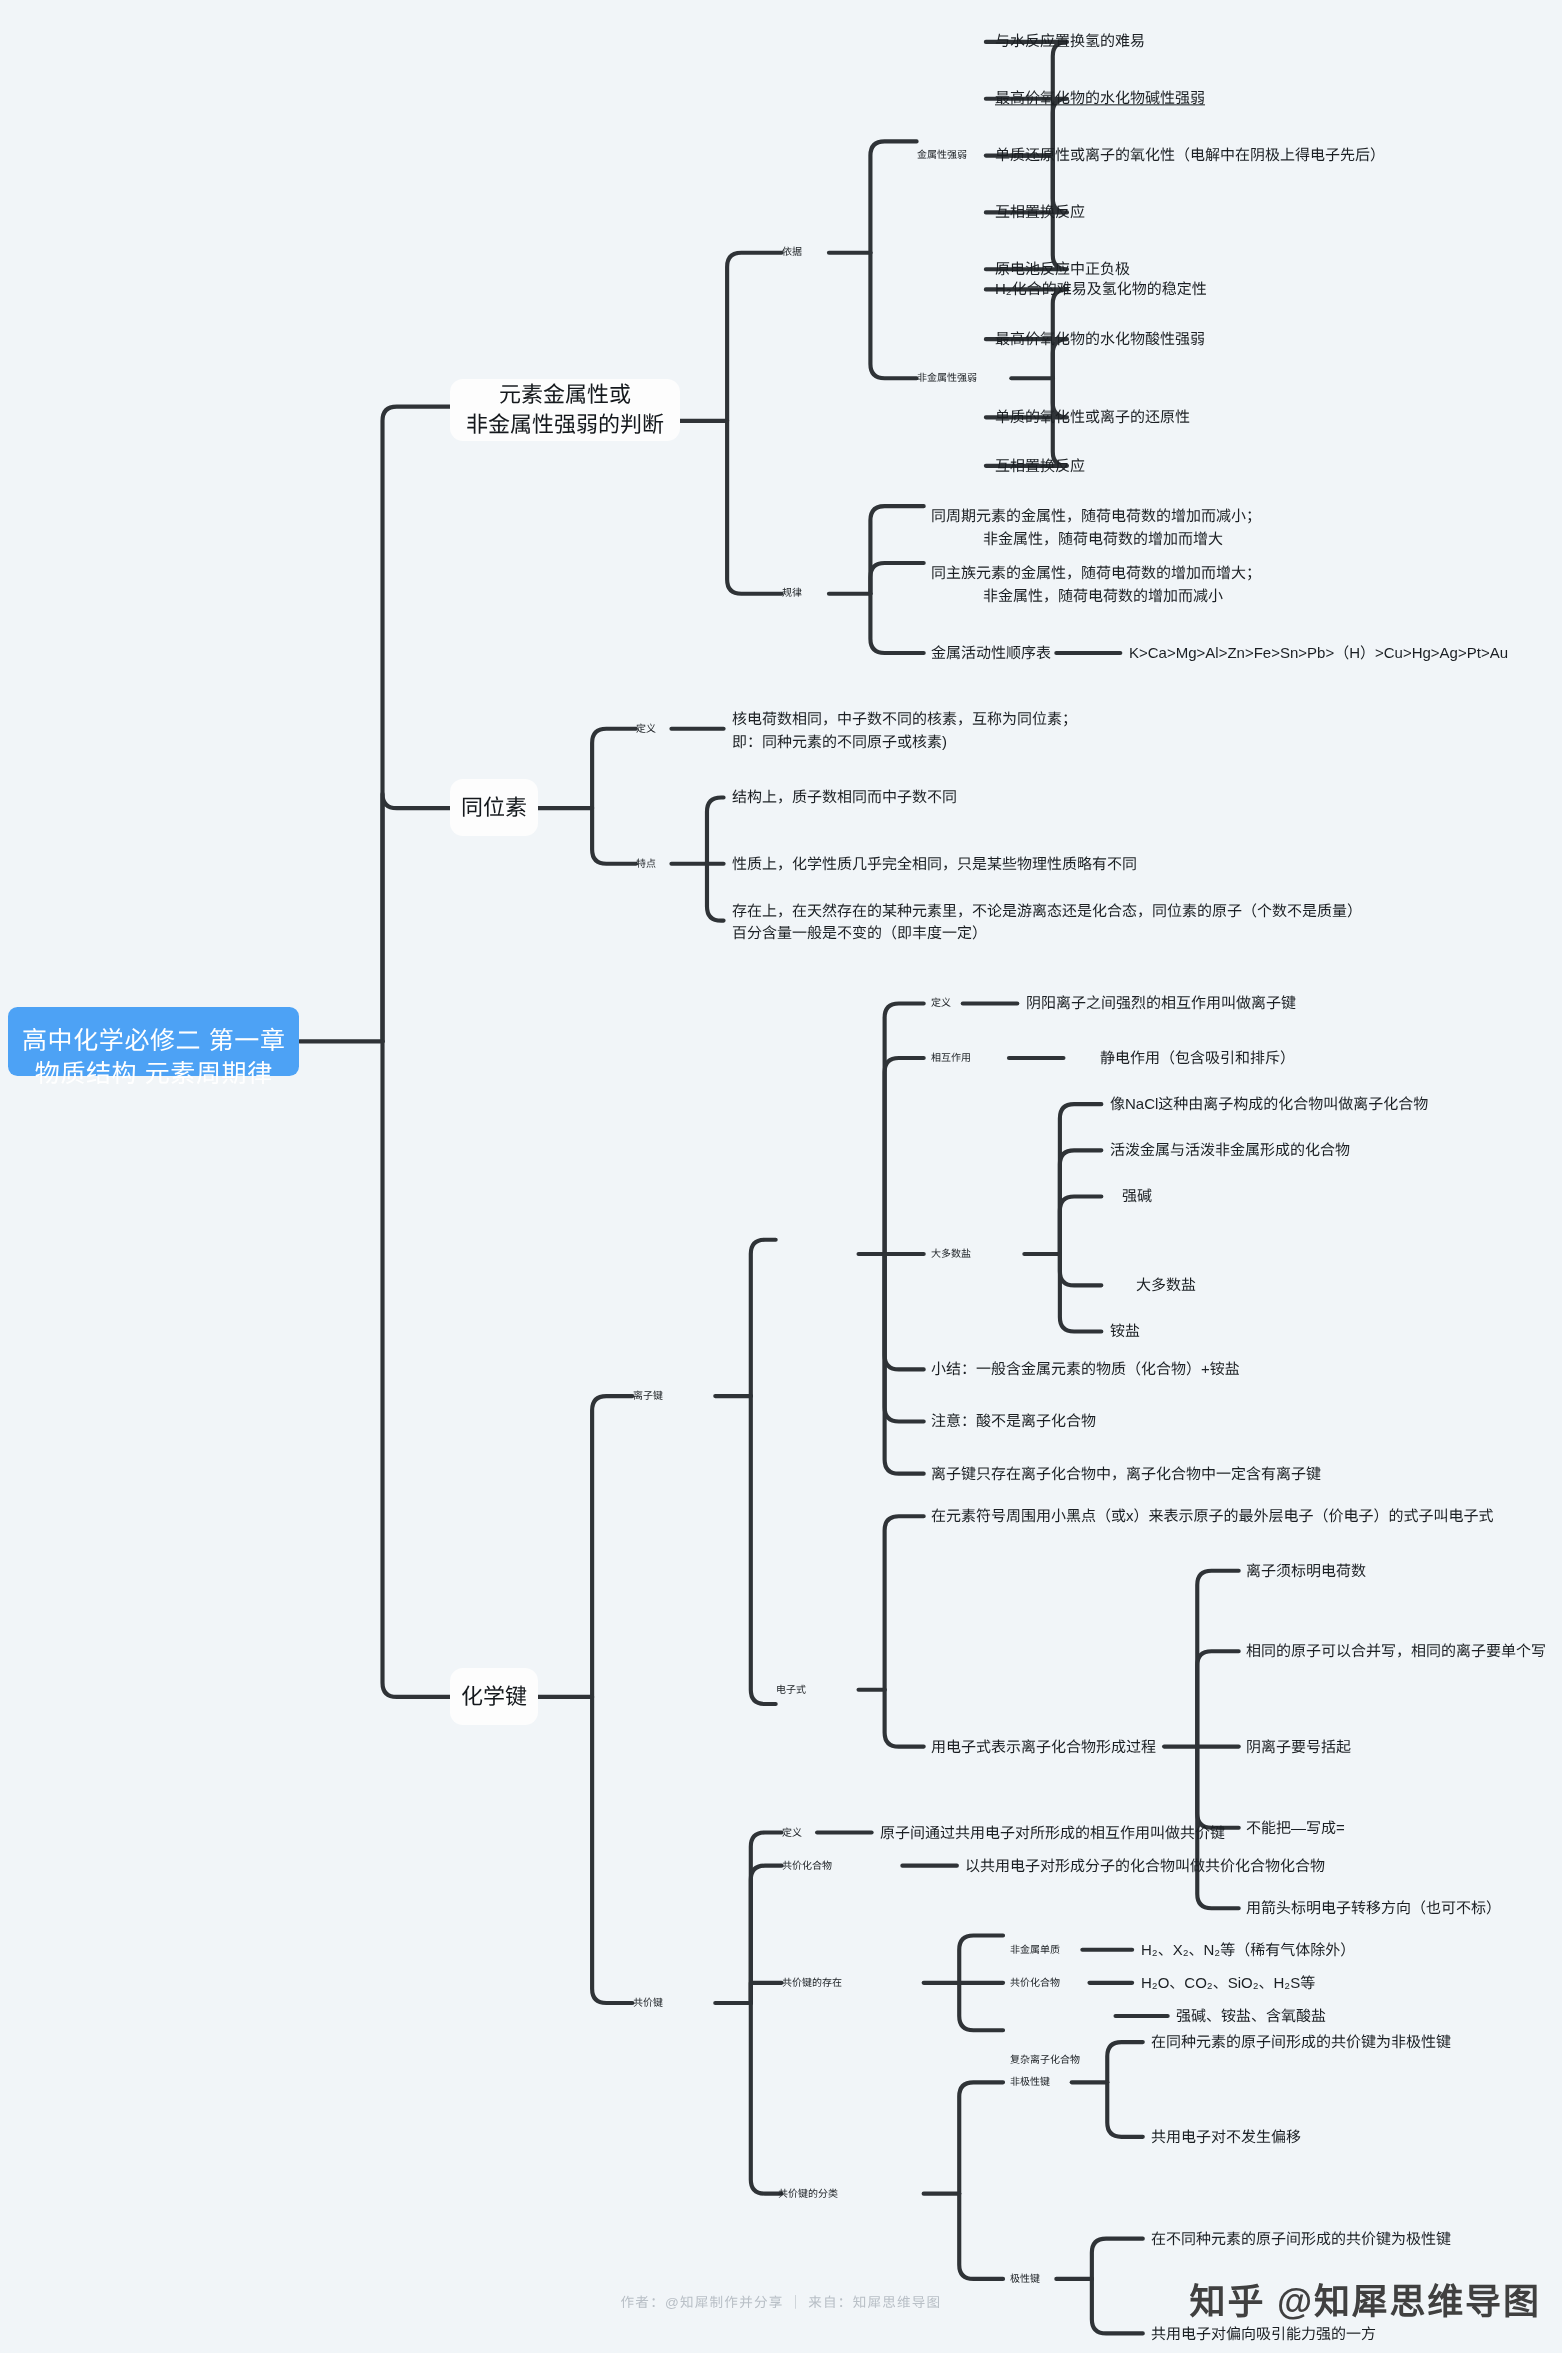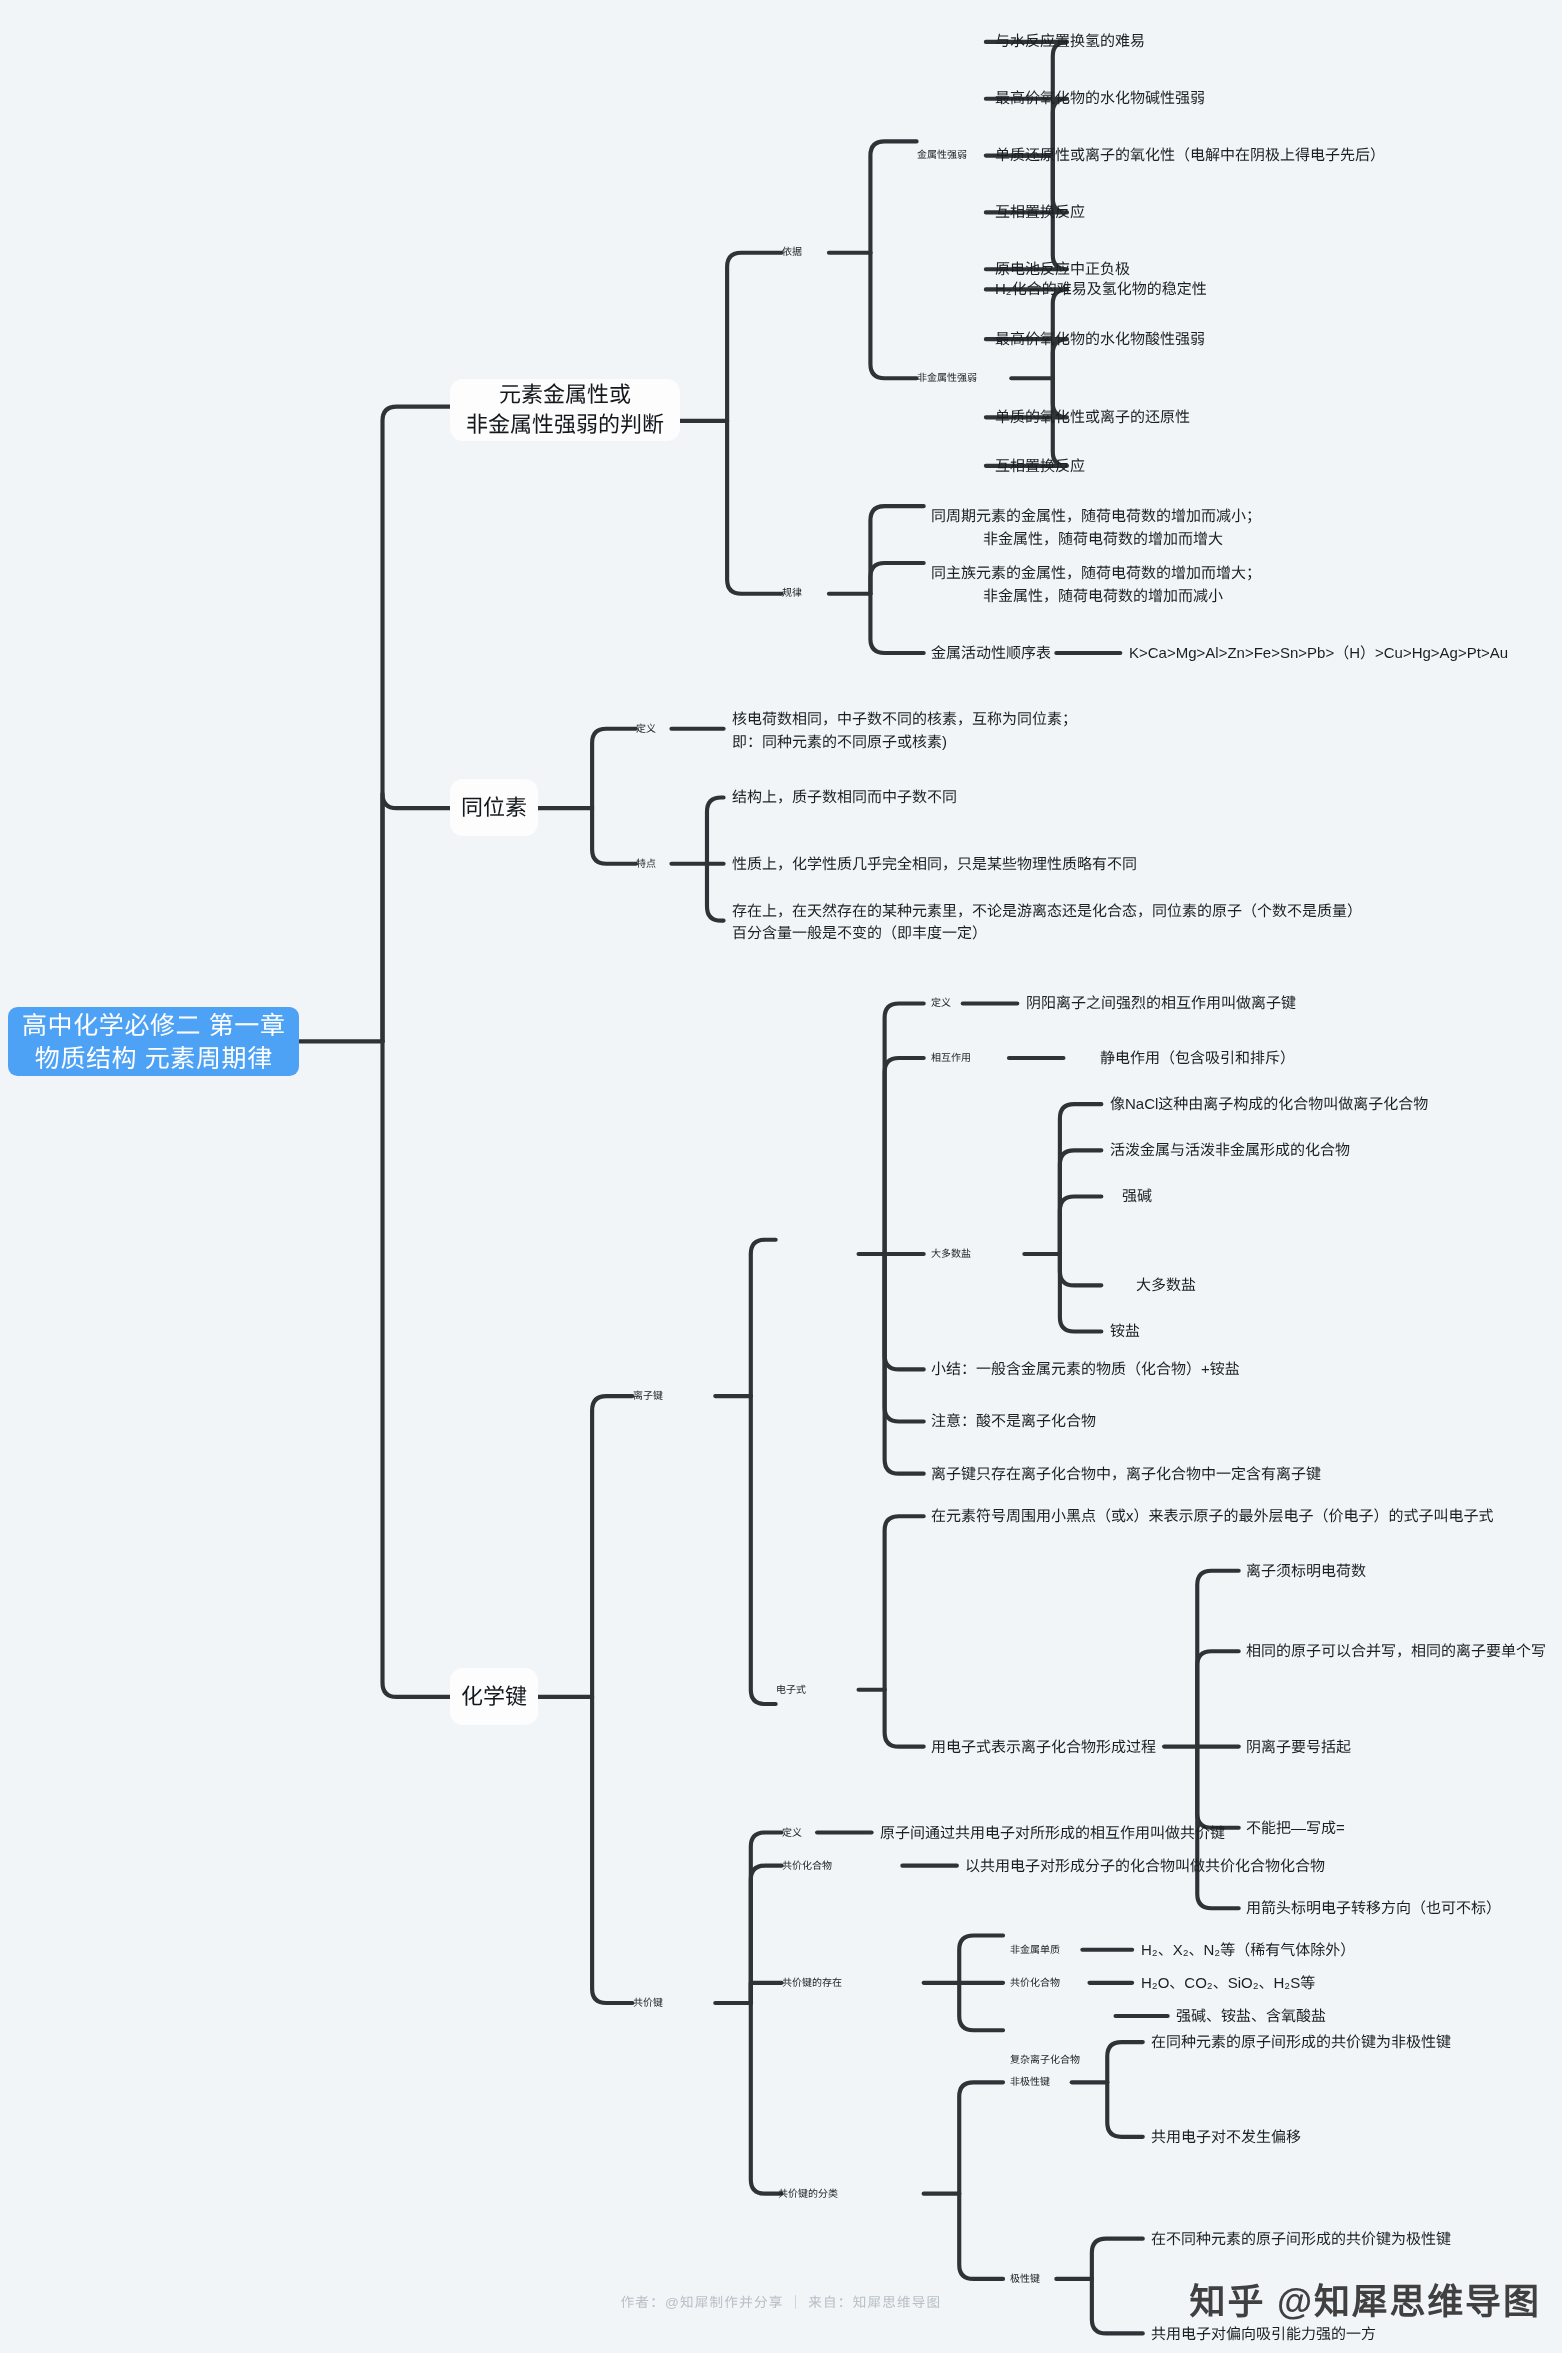--- a/index.html
+++ b/index.html
@@ -14,21 +14,21 @@
   svg#edges{position:absolute;left:0;top:0;width:1562px;height:2354px;pointer-events:none;}
   svg#edges path{fill:none;stroke:#2f3337;stroke-width:7;stroke-linecap:round;stroke-linejoin:round;}
 
   .node{position:absolute;box-sizing:border-box;}
 
   
   .root{
     left:8.3px;top:1007px;width:291px;height:69px;
     background:#4da2f5;border-radius:9.5px;
     color:#ffffff;font-size:25px;line-height:33px;
-    text-align:center;padding-top:2px;letter-spacing:0.6px;
+    text-align:center;padding-top:17px;letter-spacing:0.6px;
   }
   .root .l{display:block;}
 
   
   .lvl1{
     background:#fdfdfd;border-radius:13px;
     color:#14181c;font-size:22px;line-height:30px;
     text-align:center;display:flex;flex-direction:column;
     align-items:center;justify-content:center;
   }
@@ -183,21 +183,21 @@
   <span>非金属性强弱的判断</span>
 </div>
 
 <div class="node txt mid vc" style="left:782px;top:252px;">依据</div>
 <div class="node txt mid vc" style="left:782px;top:593px;">规律</div>
 
 <div class="node txt mid vc" style="left:917px;top:155px;">金属性强弱</div>
 <div class="node txt mid vc" style="left:917px;top:378px;">非金属性强弱</div>
 
 <div class="node txt vc" style="left:995px;top:41px;">与水反应置换氢的难易</div>
-<div class="node txt vc" style="left:995px;top:98px;">最高价氧化物的水化物碱性强弱</div>
+<div class="node txt vc" style="left:995px;top:98px;text-decoration:underline;">最高价氧化物的水化物碱性强弱</div>
 <div class="node txt vc" style="left:995px;top:155px;">单质还原性或离子的氧化性（电解中在阴极上得电子先后）</div>
 <div class="node txt vc" style="left:995px;top:212px;">互相置换反应</div>
 <div class="node txt vc" style="left:995px;top:269px;">原电池反应中正负极</div>
 
 <div class="node txt vc" style="left:995px;top:289px;">H₂化合的难易及氢化物的稳定性</div>
 <div class="node txt vc" style="left:995px;top:339px;">最高价氧化物的水化物酸性强弱</div>
 <div class="node txt vc" style="left:995px;top:417px;">单质的氧化性或离子的还原性</div>
 <div class="node txt vc" style="left:995px;top:466px;">互相置换反应</div>
 
 <div class="node txt vc" style="left:931px;top:516px;">同周期元素的金属性，随荷电荷数的增加而减小；</div>

